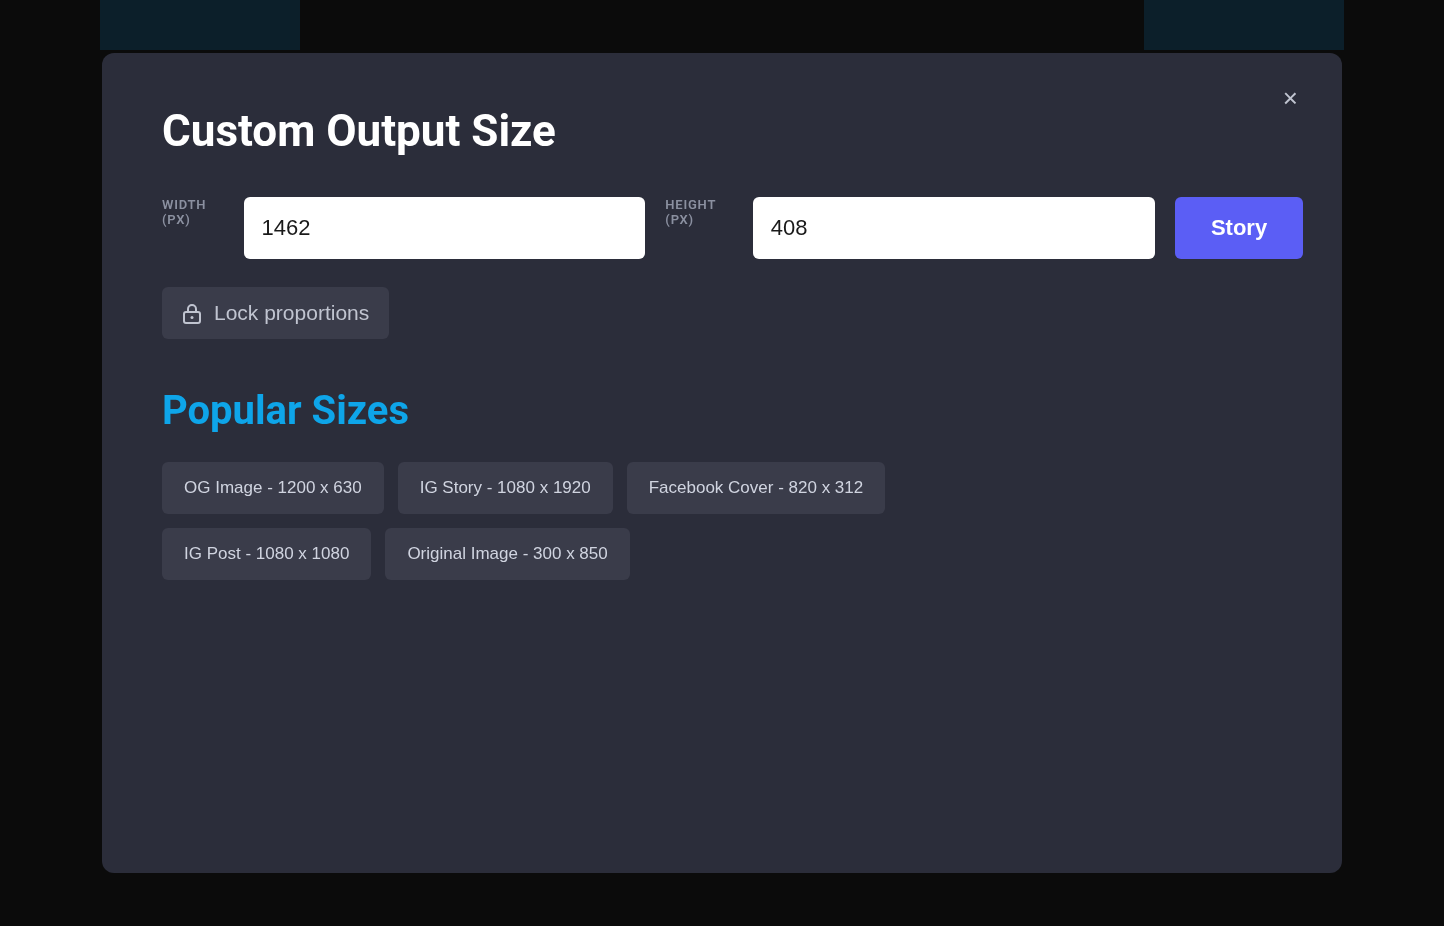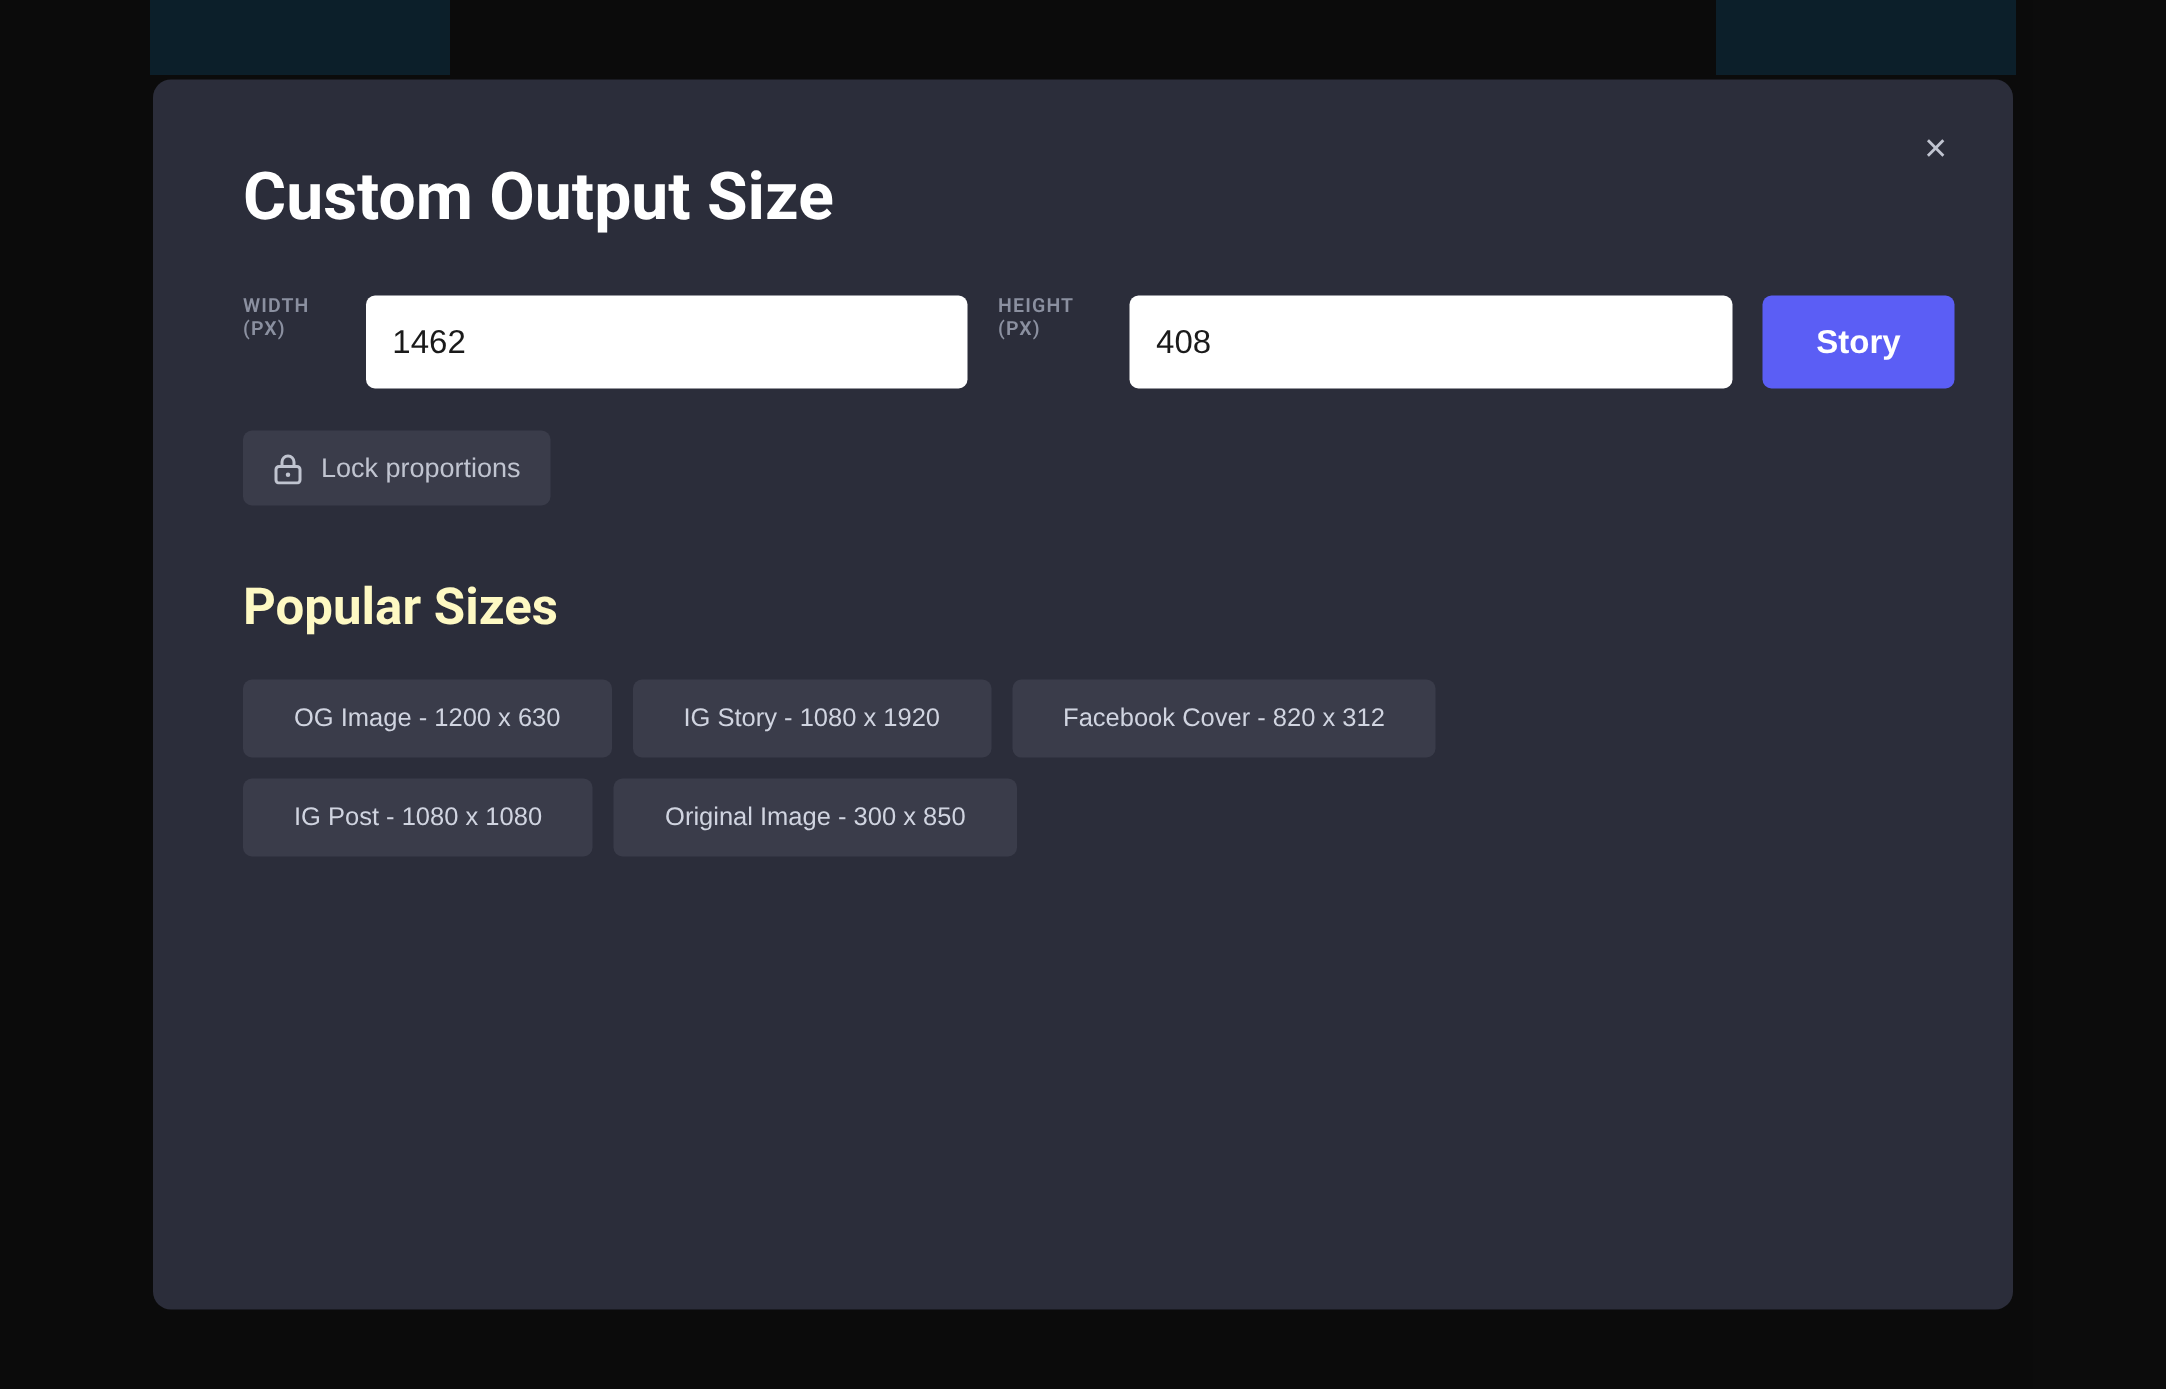--- a/index.html
+++ b/index.html
@@ -125,55 +125,55 @@
     }
 
     .lock-proportions-btn {
       display: flex;
       align-items: center;
       gap: 12px;
       background: #3a3c4a;
       border: none;
       border-radius: 6px;
       color: #c0c4d0;
-      font-size: 18px;
+      font-size: 21px;
       padding: 14px 20px;
       cursor: pointer;
       margin-bottom: 48px;
     }
 
     .lock-icon {
       display: inline-flex;
       align-items: center;
       justify-content: center;
       font-size: 18px;
       color: #c0c4d0;
     }
 
     .popular-sizes-title {
-      font-size: 34px;
+      font-size: 40px;
       font-weight: 700;
-      color: #fef9c3;
+      color: #0ea5e9;
       margin-bottom: 28px;
     }
 
     .size-options-row {
       display: flex;
       gap: 14px;
       flex-wrap: wrap;
       margin-bottom: 14px;
     }
 
     .size-option-btn {
       background: #3a3c4a;
       border: none;
       border-radius: 6px;
       color: #d0d4e0;
       font-size: 17px;
-      padding: 16px 34px;
+      padding: 16px 22px;
       cursor: pointer;
       white-space: nowrap;
     }
   </style>
 </head>
 <body>
 
 <div class="bg-bar-left"></div>
 <div class="bg-bar-right"></div>
 <div class="modal-backdrop"></div>

